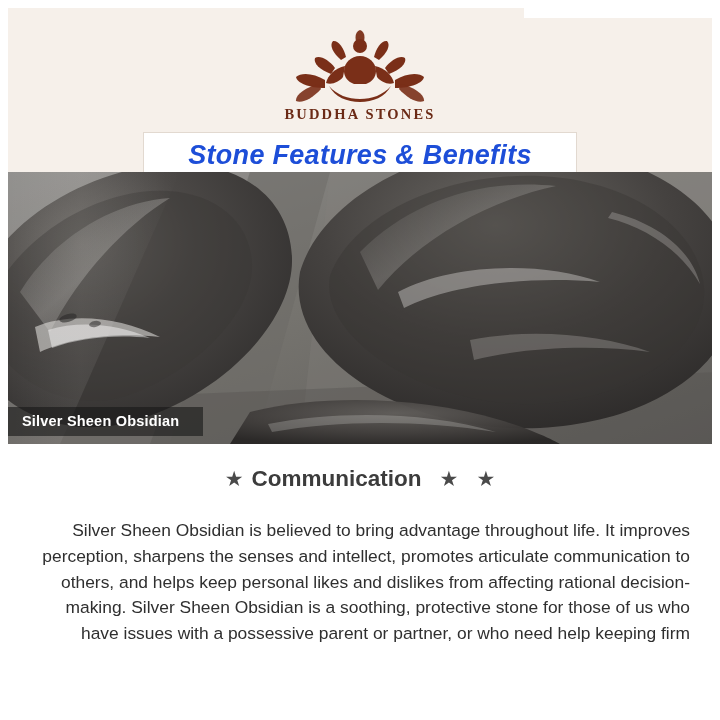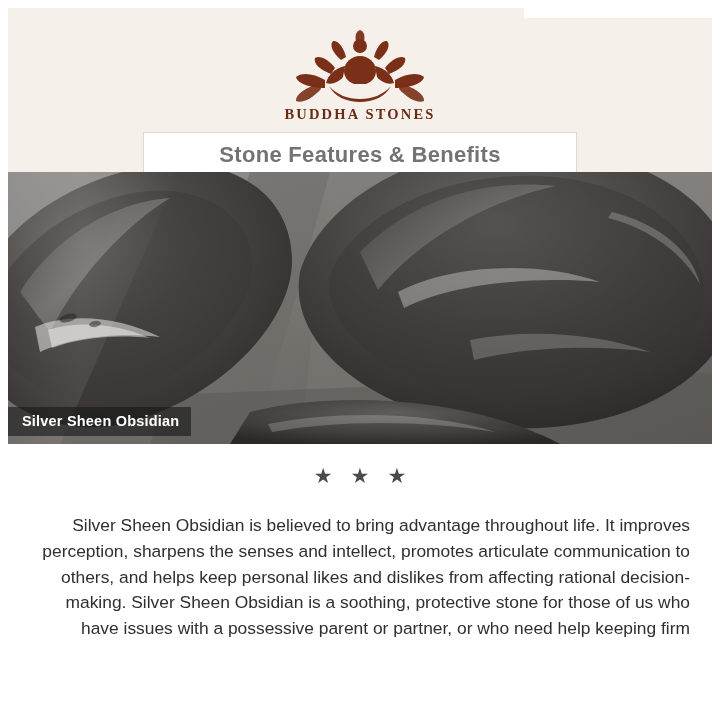--- a/index.html
+++ b/index.html
@@ -90,25 +90,26 @@
     top: 124px;
     width: 432px;
     height: 44px;
     background: #ffffff;
     border: 1px solid #e2d9d0;
     display: flex;
     align-items: center;
     justify-content: center;
   }
   .title-bar .title {
-    font-size: 22px;
+    font-size: 27px;
     font-weight: bold;
-    color: #737373;
+    color: #1d4ed8;
     letter-spacing: 0.3px;
     font-family: "Liberation Sans", sans-serif;
+    font-style: italic;
   }
 
   
   .photo {
     position: absolute;
     top: 172px;
     left: 0;
     width: 720px;
     height: 272px;
     overflow: hidden;
@@ -117,21 +118,21 @@
   }
   .photo svg { display:block; }
   .caption {
     position: absolute;
     left: 8px;
     bottom: 8px;
     background: rgba(25,25,25,0.62);
     color: #ffffff;
     font-size: 14.5px;
     font-weight: bold;
-    padding: 6px 12px 7px 14px;
+    padding: 6px 24px 7px 14px;
     letter-spacing: 0.2px;
     z-index: 3;
   }
 
   
   .body-panel {
     position: absolute;
     top: 444px;
     left: 8px;
     width: 704px;
@@ -282,20 +283,21 @@
       <path d="M0 0 L180 0 L60 272 L0 272 Z" fill="url(#sheen2)" opacity="0.25"></path>
     </svg>
     <div class="caption">Silver Sheen Obsidian</div>
   </div>
 
   <div class="body-panel">
 
     <div class="bullets">
       <div class="bullet">
         <span class="star">★</span>
+        <span class="bullet-label">Communication</span>
       </div>
       <div class="bullet">
         <span class="star">★</span>
       </div>
       <div class="bullet">
         <span class="star">★</span>
       </div>
     </div>
 
     <p class="paragraph">Silver Sheen Obsidian is believed to bring advantage throughout life. It improves perception, sharpens the senses and intellect, promotes articulate communication to others, and helps keep personal likes and dislikes from affecting rational decision-making. Silver Sheen Obsidian is a soothing, protective stone for those of us who have issues with a possessive parent or partner, or who need help keeping firm boundaries.</p>

